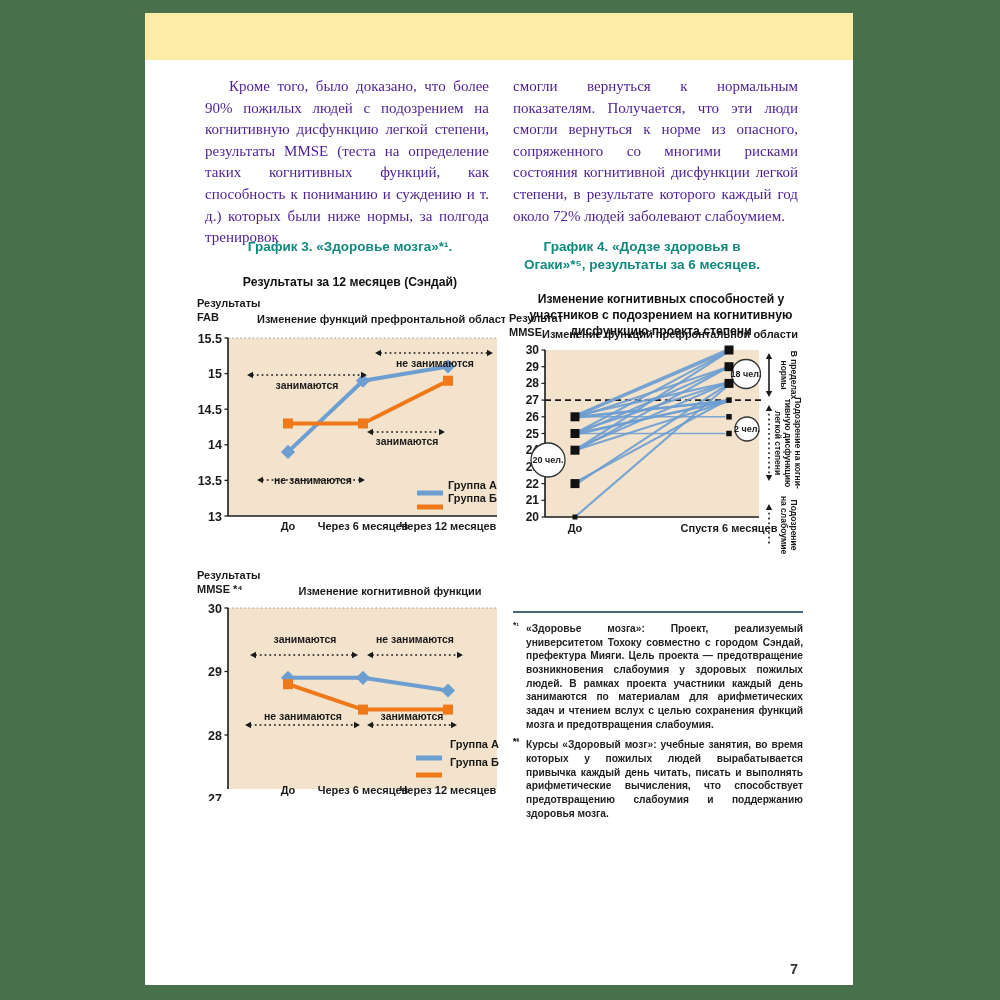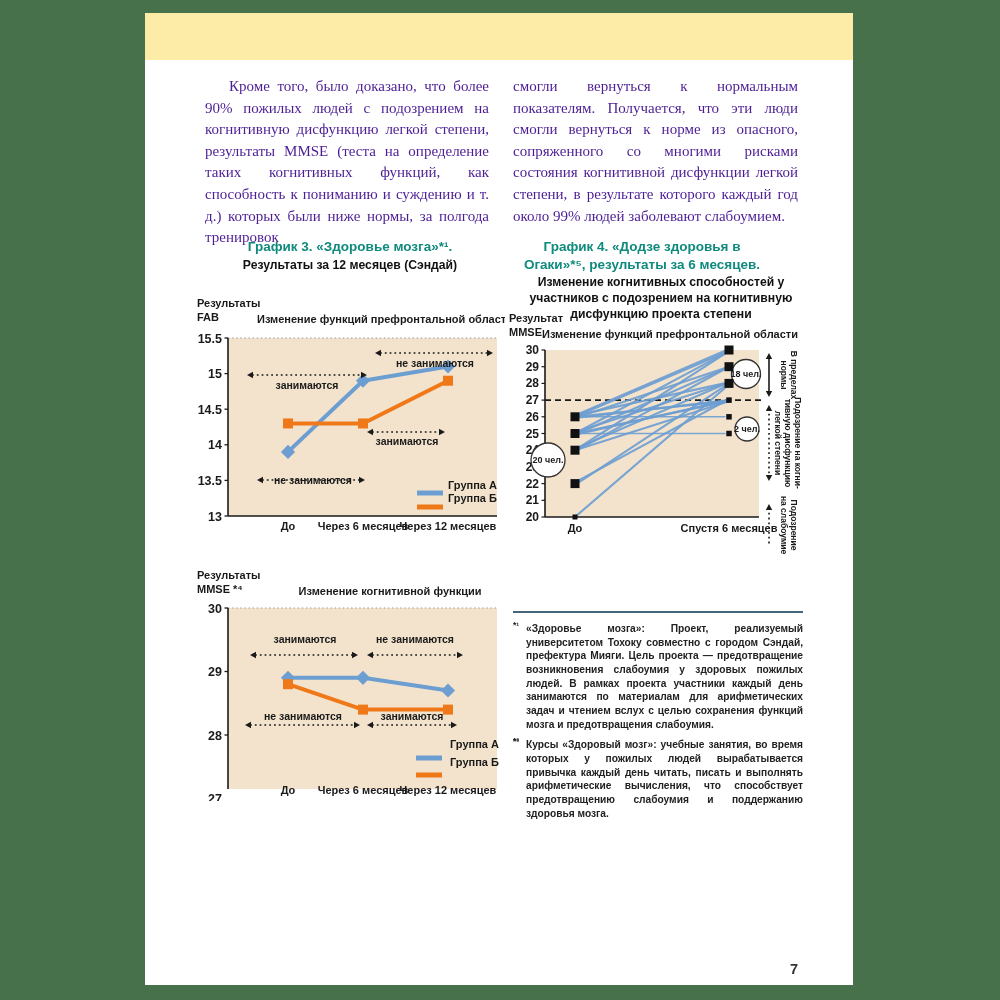--- a/index.html
+++ b/index.html
@@ -5,41 +5,41 @@
   html,body{margin:0;padding:0;width:1000px;height:1000px;overflow:hidden;}
   body{background:#47714b;font-family:"Liberation Sans",sans-serif;}
   .page{position:absolute;left:145px;top:13px;width:708px;height:972px;background:#ffffff;}
   .band{position:absolute;left:0;top:0;width:708px;height:47px;background:#fceca8;}
   .body-text{position:absolute;font-family:"Liberation Serif",serif;font-size:15px;line-height:1.44;
              text-align:justify;color:#4c1d95;}
   .intro-left{left:60px;top:63px;width:284px;text-indent:24px;}
   .intro-right{left:368px;top:63px;width:285px;}
   .ch-head{position:absolute;text-align:center;}
   .h-teal{color:#0f8a7d;font-weight:bold;font-size:13.5px;line-height:1.3;}
-  .h-black{color:#111;font-weight:bold;font-size:12.2px;line-height:1.3;margin-top:2px;}
+  .h-black{color:#111;font-weight:bold;font-size:12.2px;line-height:1.3;margin-top:19px;}
   .ch3-head{left:60px;top:225px;width:290px;}
   .ch4-head{left:368px;top:225px;width:296px;}
   .ch4-head .h-teal{width:258px;}
   .chart{position:absolute;overflow:hidden;}
   svg text{font-family:"Liberation Sans",sans-serif;}
   .footnotes{position:absolute;left:368px;top:598px;width:290px;}
   .fn-sep{height:2px;background:#45677a;margin-bottom:9px;}
   .fn{position:relative;padding-left:13px;margin-bottom:7px;font-size:10.2px;font-weight:bold;
       line-height:1.34;text-align:justify;color:#222;}
   .fn-marker{position:absolute;left:0;top:-2px;font-size:8.5px;}
   .page-num{position:absolute;left:645px;top:948px;font-size:14.5px;font-weight:bold;color:#333;}
 </style>
 </head>
 <body>
 
 <div class="page">
   <div class="band"></div>
 
   <div class="body-text intro-left">Кроме того, было доказано, что более 90% пожилых людей с подозрением на когнитивную дисфункцию легкой степени, результаты MMSE (теста на определение таких когнитивных функций, как способность к пониманию и суждению и т. д.) которых были ниже нормы, за полгода тренировок</div>
-  <div class="body-text intro-right">смогли вернуться к нормальным показателям. Получается, что эти люди смогли вернуться к норме из опасного, сопряженного со многими рисками состояния когнитивной дисфункции легкой степени, в результате которого каждый год около 99% людей заболевают слабоумием.</div>
+  <div class="body-text intro-right">смогли вернуться к нормальным показателям. Получается, что эти люди смогли вернуться к норме из опасного, сопряженного со многими рисками состояния когнитивной дисфункции легкой степени, в результате которого каждый год около 72% людей заболевают слабоумием.</div>
 
   <div class="ch-head ch3-head">
     <div class="h-teal">График 3. «Здоровье мозга»*¹.</div>
     <div class="h-black">Результаты за 12 месяцев (Сэндай)</div>
   </div>
 
   <div class="ch-head ch4-head">
     <div class="h-teal">График 4. «Додзе здоровья в Огаки»*⁵, результаты за 6 месяцев.</div>
     <div class="h-black">Изменение когнитивных способностей у участников с подозрением на  когнитивную дисфункцию проекта степени</div>
   </div>

